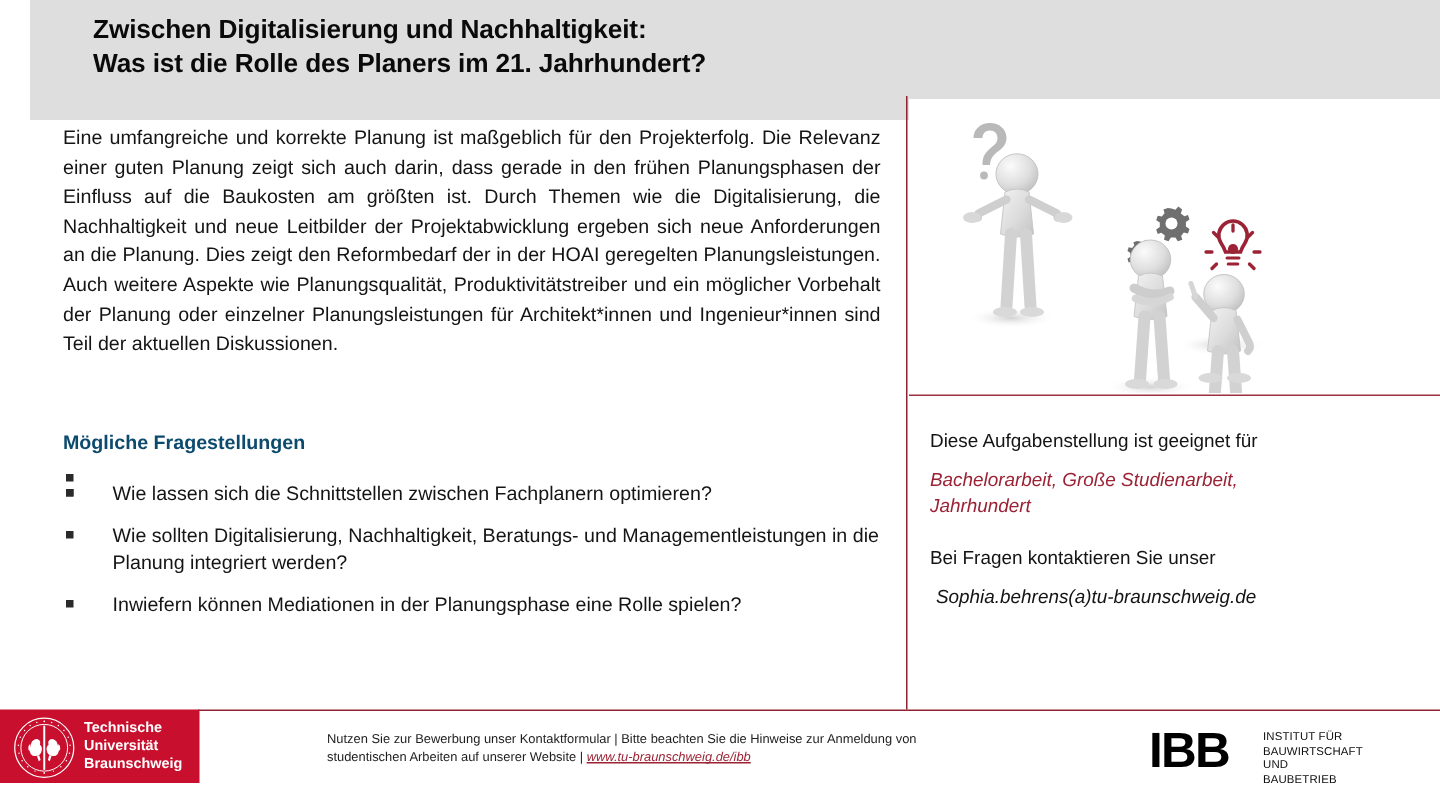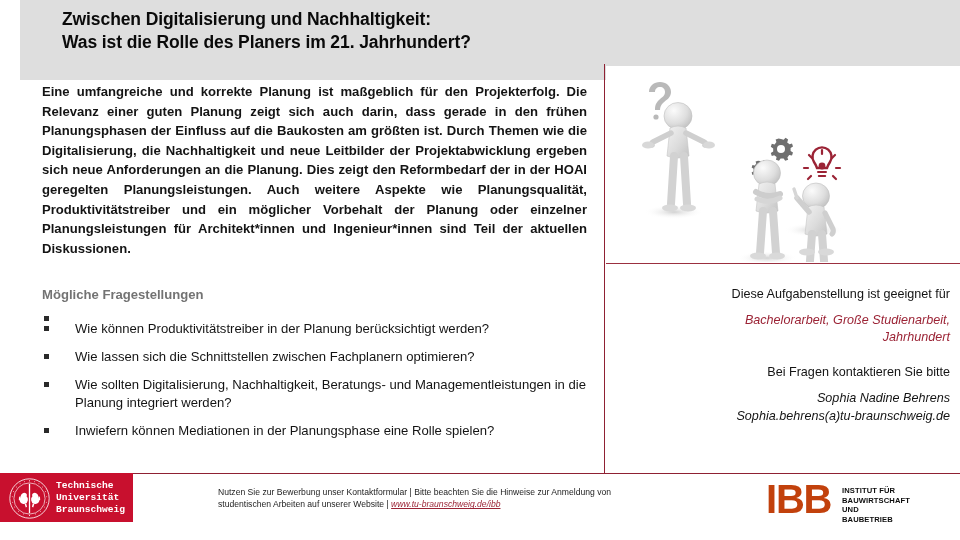--- a/index.html
+++ b/index.html
@@ -65,30 +65,29 @@
   
   #intro-paragraph {
     position: absolute;
     left: 42px;
     top: 82px;
     width: 545px;
     font-size: 13.1px;
     line-height: 19.6px;
     text-align: justify;
     color: #141414;
-    font-weight: bold;
   }
 
   #questions-heading {
     position: absolute;
     left: 42px;
     top: 287px;
     font-size: 13.1px;
     font-weight: bold;
-    color: #737373;
+    color: #0c4a6e;
   }
 
   #questions-list {
     position: absolute;
     left: 42px;
     top: 310px;
     width: 555px;
     margin: 0;
     padding: 0;
     list-style: none;
@@ -124,21 +123,20 @@
   #right-info {
     position: absolute;
     left: 620px;
     top: 286px;
     width: 330px;
   }
   .ri-line {
     font-size: 12.6px;
     line-height: 17.6px;
     color: #141414;
-    text-align: right;
   }
   .ri-head { margin-bottom: 8px; }
   .ri-accent {
     color: #9b2335;
     font-style: italic;
     margin-bottom: 17px;
   }
   .ri-contact-head { margin-bottom: 9px; }
   .ri-italic {
     font-style: italic;
@@ -162,21 +160,20 @@
     height: 41px;
   }
   #tu-wordmark {
     position: absolute;
     left: 56px;
     top: 7px;
     color: #ffffff;
     font-size: 9.6px;
     font-weight: bold;
     line-height: 11.8px;
-    font-family: Liberation Mono, monospace;
   }
 
   #footer-text {
     position: absolute;
     left: 218px;
     top: 486px;
     width: 400px;
     font-size: 8.6px;
     line-height: 12.3px;
     color: #1d1d1d;
@@ -190,32 +187,32 @@
   #ibb-logo {
     position: absolute;
     left: 766px;
     top: 483px;
     height: 38px;
   }
   #ibb-mark {
     position: absolute;
     left: 0;
     top: 0;
-    font-size: 40px;
+    font-size: 33px;
     font-weight: bold;
     letter-spacing: -1.2px;
     line-height: 33px;
-    color: #c2410c;
+    color: #000000;
   }
   #ibb-subtitle {
     position: absolute;
     left: 76px;
     top: 3px;
     font-size: 7.6px;
-    font-weight: bold;
+    font-weight: normal;
     line-height: 9.6px;
     letter-spacing: 0.1px;
     color: #0d0d0d;
   }
 </style>
 </head>
 <body>
 
 <div id="slide-header">
   <div class="title-line">Zwischen Digitalisierung und Nachhaltigkeit:</div>
@@ -229,21 +226,20 @@
 <div id="intro-paragraph">Eine umfangreiche und korrekte Planung ist maßgeblich für den Projekterfolg. Die Relevanz einer guten Planung zeigt sich auch darin, dass gerade in den frühen Planungsphasen der Einfluss auf die Baukosten am größten ist. Durch Themen wie die Digitalisierung, die Nachhaltigkeit und neue Leitbilder der Projektabwicklung ergeben sich neue Anforderungen an die Planung. Dies zeigt den Reformbedarf der in der HOAI geregelten Planungsleistungen. Auch weitere Aspekte wie Planungsqualität, Produktivitätstreiber und ein möglicher Vorbehalt der Planung oder einzelner Planungsleistungen für Architekt*innen und Ingenieur*innen sind Teil der aktuellen Diskussionen.</div>
 
 <div id="questions-heading">Mögliche Fragestellungen</div>
 
 <ul id="questions-list">
   <li>
     <span class="bullet-sq"></span>
   </li>
   <li>
     <span class="bullet-sq"></span>
-    <span>Wie können Produktivitätstreiber in der Planung berücksichtigt werden?</span>
   </li>
   <li>
     <span class="bullet-sq"></span>
     <span>Wie lassen sich die Schnittstellen zwischen Fachplanern optimieren?</span>
   </li>
   <li>
     <span class="bullet-sq"></span>
     <span>Wie sollten Digitalisierung, Nachhaltigkeit, Beratungs- und Managementleistungen in die Planung integriert werden?</span>
   </li>
   <li>
@@ -353,22 +349,21 @@
     </g>
   </svg>
 </div>
 
 <div id="right-info">
   <div class="ri-line ri-head">Diese Aufgabenstellung ist geeignet für</div>
   <div class="ri-line ri-accent">
     <span>Bachelorarbeit, Große Studienarbeit,</span><br>
     <span>Jahrhundert</span>
   </div>
-  <div class="ri-line ri-contact-head">Bei Fragen kontaktieren Sie bitte</div>
-  <div class="ri-line ri-italic">Sophia Nadine Behrens</div>
+  <div class="ri-line ri-contact-head">Bei Fragen kontaktieren Sie unser</div>
   <div class="ri-line ri-italic">Sophia.behrens(a)tu-braunschweig.de</div>
 </div>
 
 <div id="tu-logo-banner">
   <svg id="tu-seal" viewBox="0 0 100 100" xmlns="http://www.w3.org/2000/svg">
     <circle cx="50" cy="50" r="48" fill="none" stroke="#ffffff" stroke-width="2"></circle>
     <circle cx="50" cy="50" r="38" fill="none" stroke="#ffffff" stroke-width="1.6"></circle>
 
     <rect x="48.4" y="14" width="3.2" height="72" fill="#ffffff"></rect>
 

